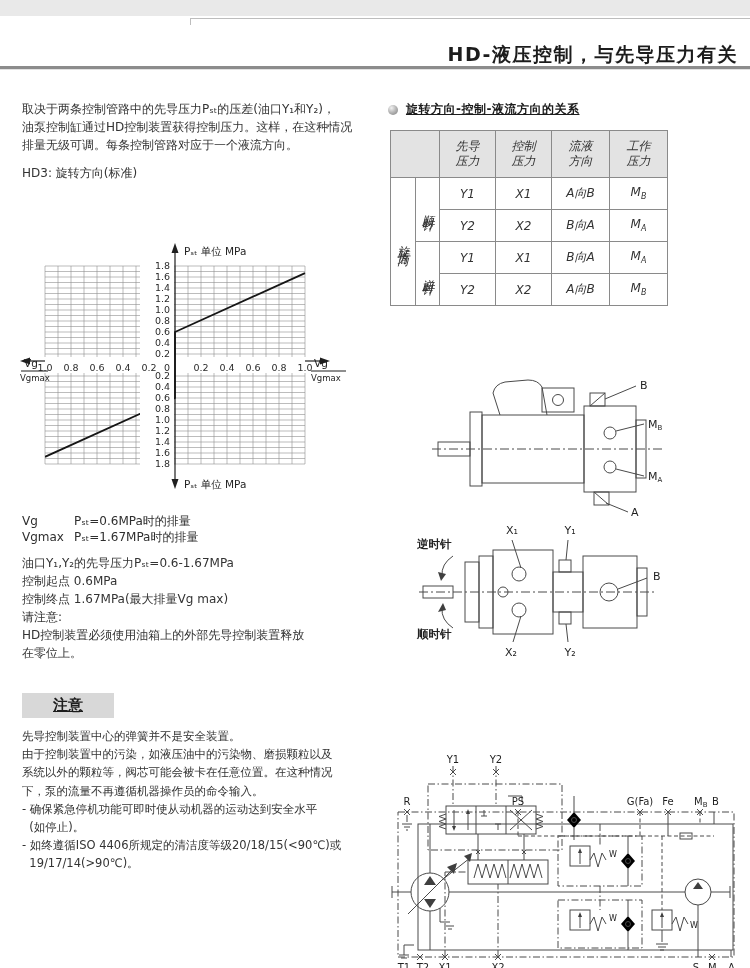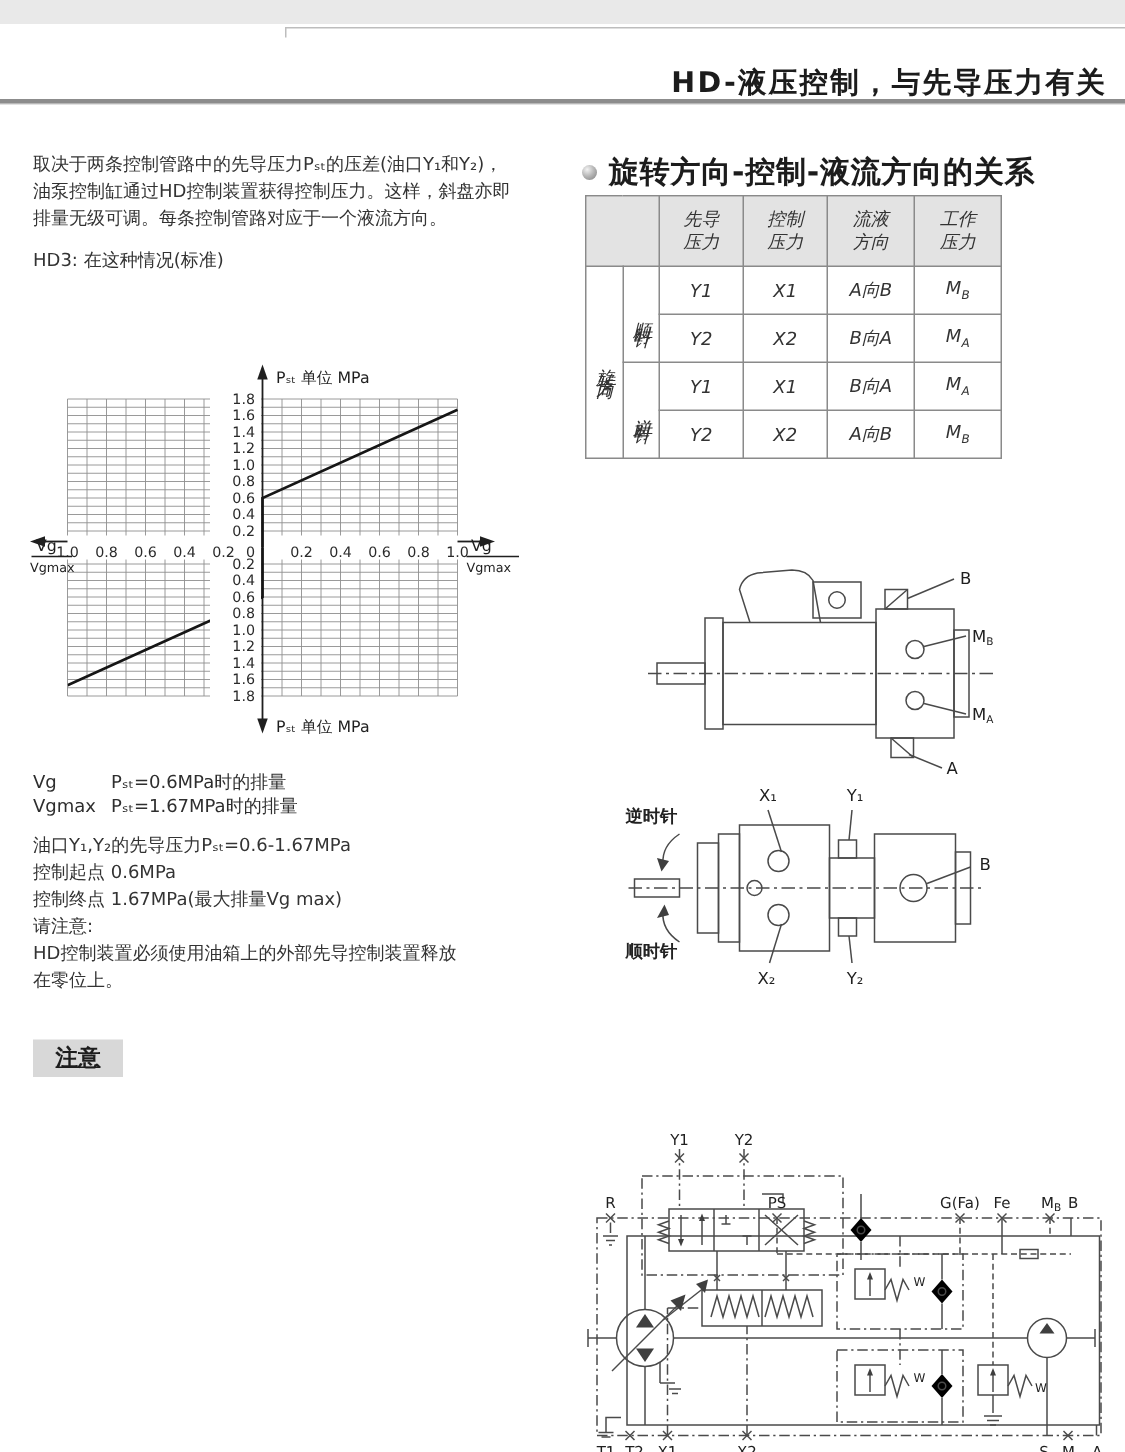--- a/index.html
+++ b/index.html
@@ -12,25 +12,25 @@
   .page-title{right:12px;top:26px;font-size:19px;font-weight:bold;color:#1c1c1c;letter-spacing:1.5px;}
   .header-rule{left:0;top:50px;width:750px;height:3px;background:#8c8c8c;border-bottom:1px solid #e2e2e2;}
   
   .txt{font-size:12px;line-height:18px;white-space:pre-wrap;color:#333;}
   .intro{left:22px;top:84px;width:366px;}
   .hd3{left:22px;top:148px;}
   .legend{left:22px;top:497px;font-size:12px;line-height:16px;}
   .legend .row{display:flex;}
   .legend .term{width:52px;flex:0 0 52px;}
   .params{left:22px;top:538px;width:366px;line-height:18px;}
-  .notice-box{left:22px;top:677px;background:#d8d8d8;padding:3px 15px;font-size:15px;font-weight:bold;color:#1d1d1d;text-decoration:underline;}
+  .notice-box{left:22px;top:677px;background:#d8d8d8;padding:3px 31px;font-size:15px;font-weight:bold;color:#1d1d1d;text-decoration:underline;}
   .notice-body{left:22px;top:711px;width:368px;font-size:11.5px;line-height:18.2px;}
   
   .sec-title{display:flex;align-items:center;gap:8px;}
-  .sec-title .label{font-size:20px;font-weight:bold;color:#1c1c1c;letter-spacing:0.5px;}
+  .sec-title .label{font-size:12px;font-weight:bold;color:#1c1c1c;letter-spacing:0.5px;text-decoration:underline;}
   .bullet{width:10px;height:10px;border-radius:50%;
           background:radial-gradient(circle at 35% 30%, #f2f2f2 0%, #b9b9b9 45%, #7c7c7c 100%);}
   .title1{left:388px;top:85px;}
   .title2{left:388px;top:694px;}
   
   .rel-table{left:390px;top:114px;border-collapse:collapse;font-size:12px;color:#333;}
   .rel-table th,.rel-table td{border:1px solid #8a8a8a;text-align:center;padding:0;font-style:italic;}
   .rel-table th{background:#e3e3e3;font-weight:normal;white-space:pre-line;line-height:15px;height:46px;}
   .rel-table td{height:31px;}
   .col-pilot,.col-control{width:55px;}
@@ -65,23 +65,23 @@
 <body>
 
 <div class="page">
 
   <div class="abs top-thin-line"></div>
   <div class="abs top-thin-tick"></div>
   <div class="abs page-title">HD-液压控制，与先导压力有关</div>
   <div class="abs header-rule"></div>
 
   <div class="abs txt intro">取决于两条控制管路中的先导压力Pₛₜ的压差(油口Y₁和Y₂)，
-油泵控制缸通过HD控制装置获得控制压力。这样，斜盘亦即
+油泵控制缸通过HD控制装置获得控制压力。这样，在这种情况
 排量无级可调。每条控制管路对应于一个液流方向。</div>
-  <div class="abs txt hd3">HD3: 在这种情况(标准)</div>
+  <div class="abs txt hd3">HD3: 旋转方向(标准)</div>
 
   <svg id="pst-chart" class="abs" style="left:18px;top:222px;" width="336" height="258" viewBox="0 0 336 258">
       <defs>
         <clipPath id="gc">
           <rect x="27" y="8" width="95" height="244"></rect>
           <rect x="156" y="8" width="132" height="244"></rect>
         </clipPath>
       </defs>
       <line x1="27" y1="28" x2="27" y2="226" class="grid"></line>
       <line x1="40" y1="28" x2="40" y2="226" class="grid"></line>
@@ -203,20 +203,28 @@
   </div>
 
   <div class="abs txt params">油口Y₁,Y₂的先导压力Pₛₜ=0.6-1.67MPa
 控制起点 0.6MPa
 控制终点 1.67MPa(最大排量Vg max)
 请注意:
 HD控制装置必须使用油箱上的外部先导控制装置释放
 在零位上。</div>
 
   <div class="abs notice-box">注意</div>
+  <div class="abs txt notice-body">先导控制装置中心的弹簧并不是安全装置。
+由于控制装置中的污染，如液压油中的污染物、磨损颗粒以及
+系统以外的颗粒等，阀芯可能会被卡在任意位置。在这种情况
+下，泵的流量不再遵循机器操作员的命令输入。
+- 确保紧急停机功能可即时使从动机器的运动达到安全水平
+  (如停止)。
+- 如终遵循ISO 4406所规定的清洁度等级20/18/15(&lt;90℃)或
+  19/17/14(&gt;90℃)。</div>
 
   <div class="abs sec-title title1">
     <span class="bullet"></span>
     <span class="label">旋转方向-控制-液流方向的关系</span>
   </div>
 
   <table class="abs rel-table">
     <thead>
       <tr>
         <th colspan="2" style="width:48px"></th>

